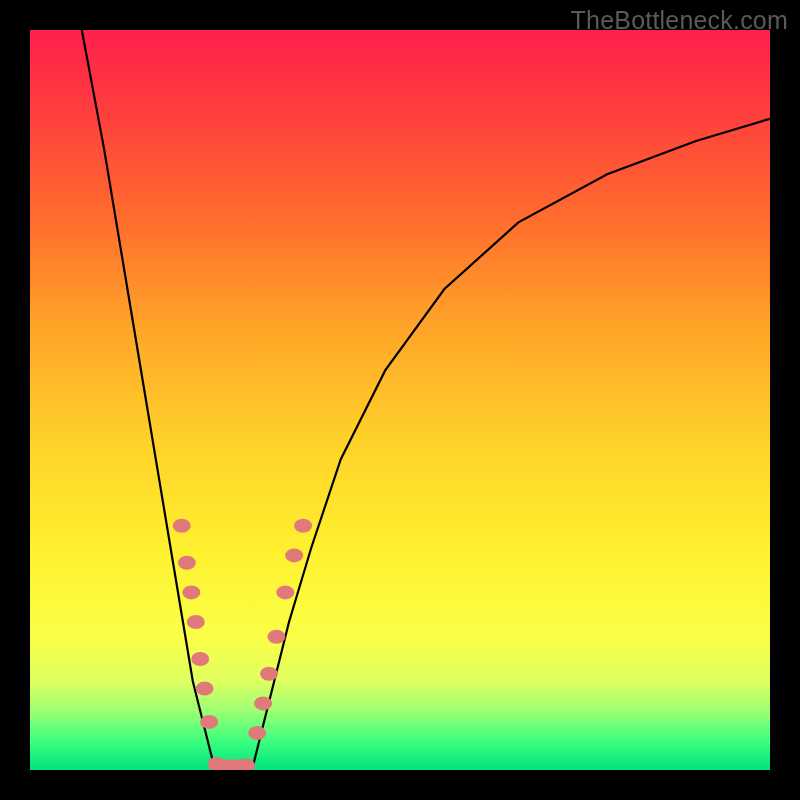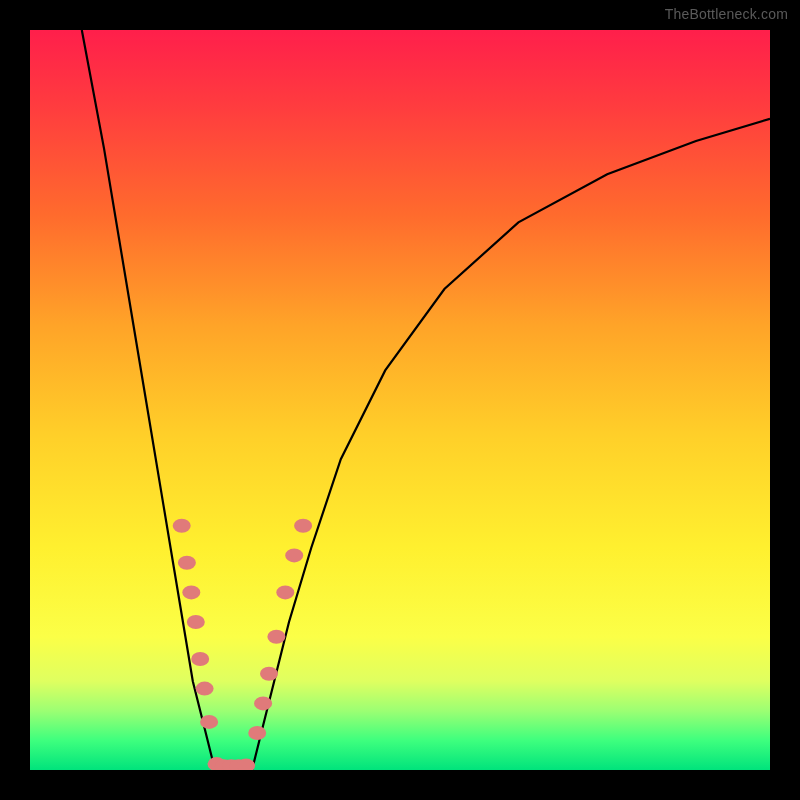--- a/index.html
+++ b/index.html
@@ -27,21 +27,21 @@
       #fbff47 82%,
       #dfff60 88%,
       #9cff73 92%,
       #3eff7e 96%,
       #00e37c 100%);
   }
   .watermark {
     position: absolute;
     top: 6px;
     right: 12px;
-    font-size: 14px;
+    font-size: 25px;
     color: #5a5a5a;
     font-weight: 500;
     letter-spacing: 0.2px;
     user-select: none;
   }
   svg.plot {
     position: absolute;
     left: 0;
     top: 0;
   }

